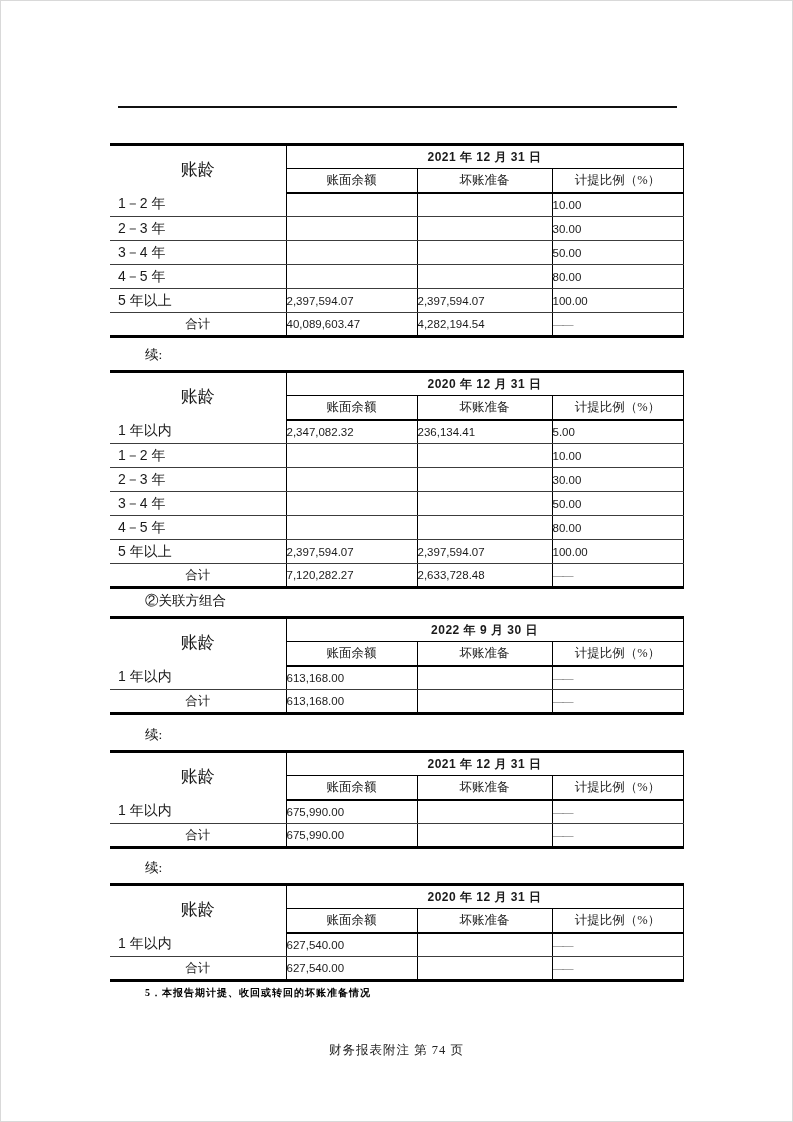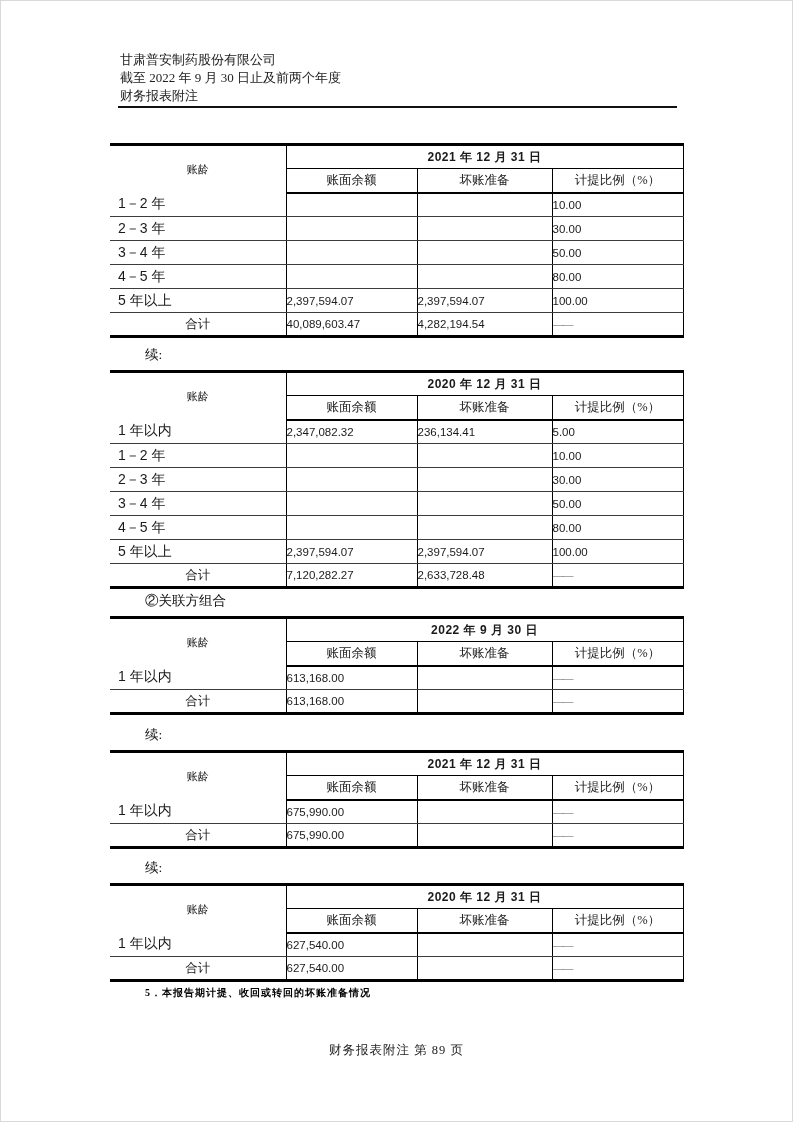--- a/index.html
+++ b/index.html
@@ -32,21 +32,21 @@
     border-top:3px solid #000;
     border-bottom:3px solid #000;
     border-right:1px solid #000;
   }
   .tbl th, .tbl td {
     font-weight:normal; white-space:nowrap; overflow:hidden;
     vertical-align:middle;
   }
   .tbl th.h-age {
     border-right:1px solid #000; 
-    font-size:11px;
+    font-size:17px;
   }
   .tbl th.h-date {
     border-bottom:1px solid #000; text-align:center;
     height:24px; font-size:12px;
     font-family:"Liberation Sans","DejaVu Sans",sans-serif;
     font-weight:600; letter-spacing:0.5px;margin-top:16px;
   }
   .tbl th.h-sub {
     border-bottom:2px solid #000; border-right:1px solid #000;
     text-align:center; height:24px; font-size:12.5px;
@@ -77,25 +77,20 @@
     position:absolute; left:0; top:1042px; width:100%;
     text-align:center; font-size:12.5px; color:#222;
     letter-spacing:1px;
   }
 </style>
 </head>
 <body>
 
 <div class="page">
 
-  <div class="doc-header">
-    <div>甘肃普安制药股份有限公司</div>
-    <div>截至 2022 年 9 月 30 日止及前两个年度</div>
-    <div>财务报表附注</div>
-  </div>
 
   <div class="header-rule"></div>
 
   <div>
       <table class="tbl" style="top: 143px;">
         <colgroup>
           <col style="width: 176px;">
           <col style="width: 131px;">
           <col style="width: 135px;">
           <col style="width: 131px;">
@@ -313,15 +308,15 @@
             <td class="c-num v-div">627,540.00</td>
             <td class="c-num v-div"></td>
             <td class="c-num dash">——</td>
           </tr>
         </tbody>
       </table>
     </div>
 
   <div class="heading5">5．本报告期计提、收回或转回的坏账准备情况</div>
 
-  <div class="footer">财务报表附注 第 89 页</div>
+  <div class="footer">财务报表附注 第 74 页</div>
 
 </div>
 
 </body></html>

